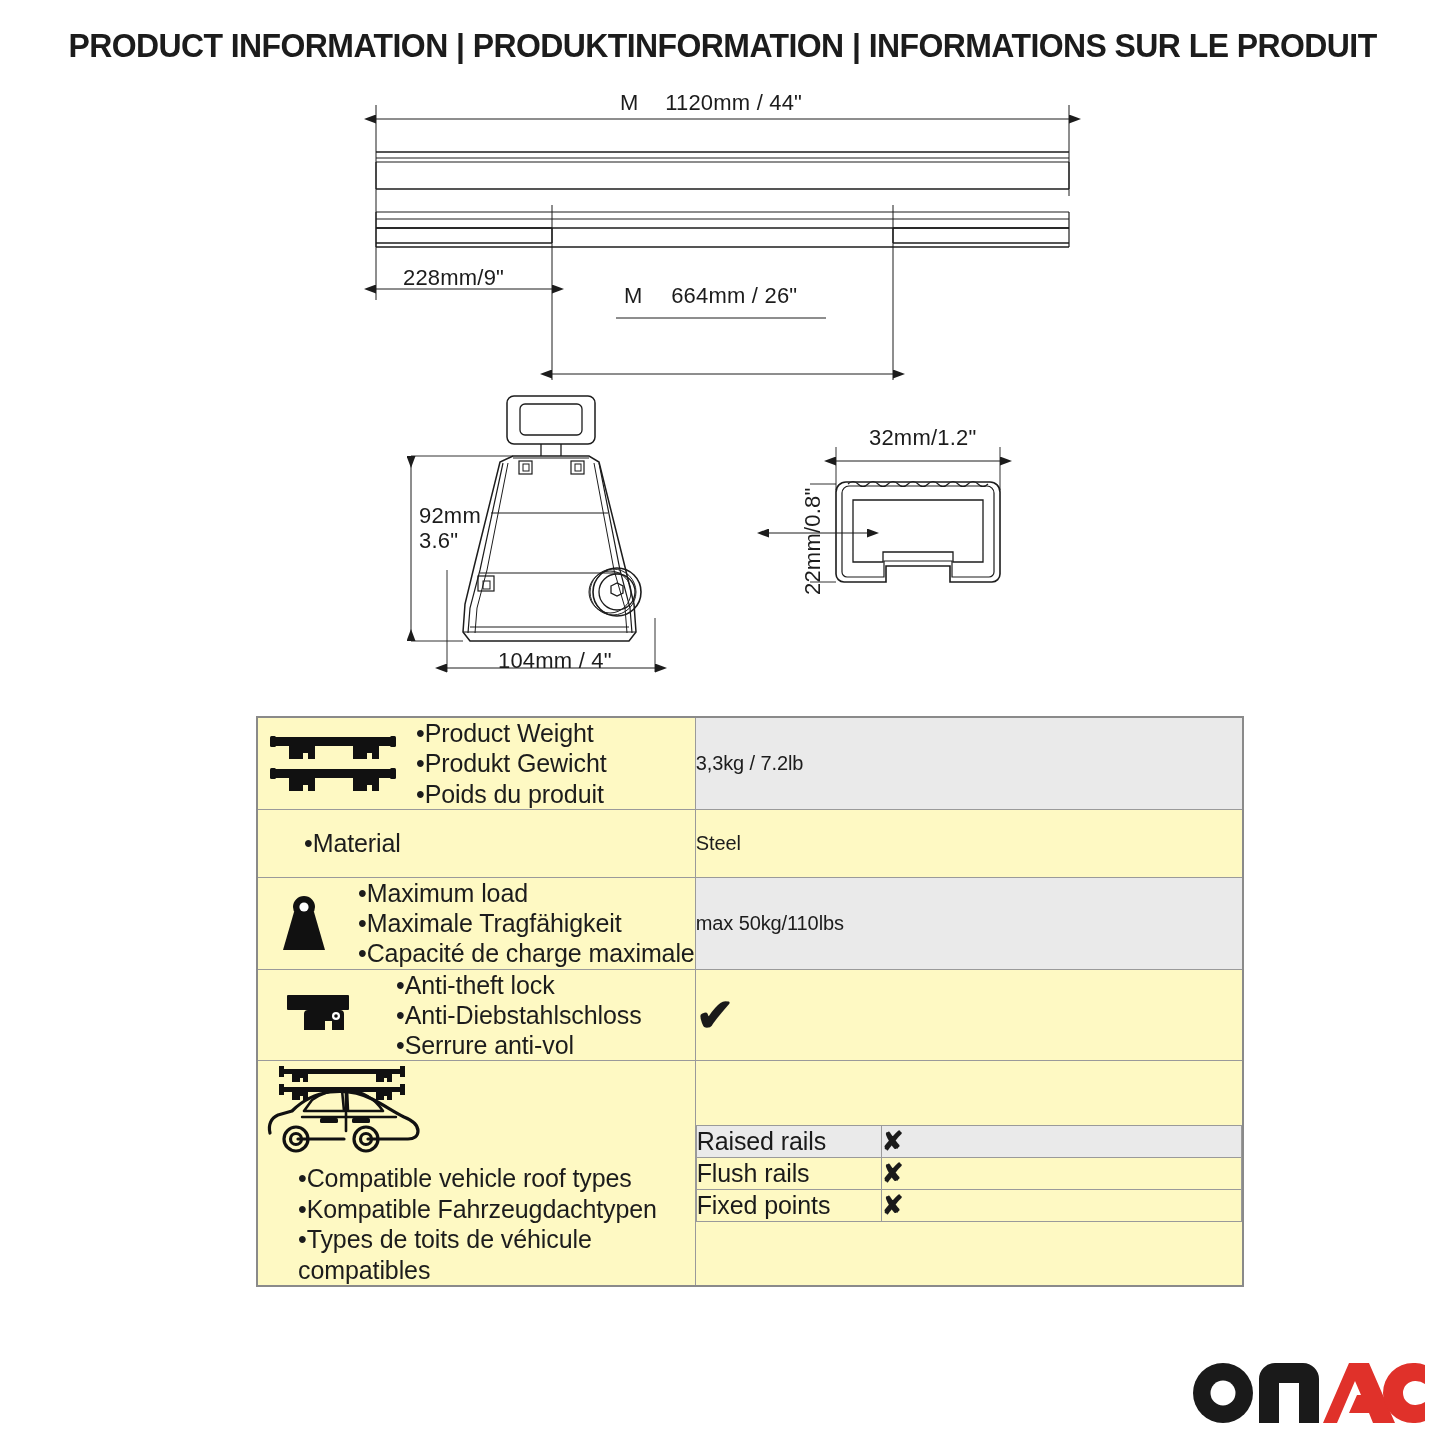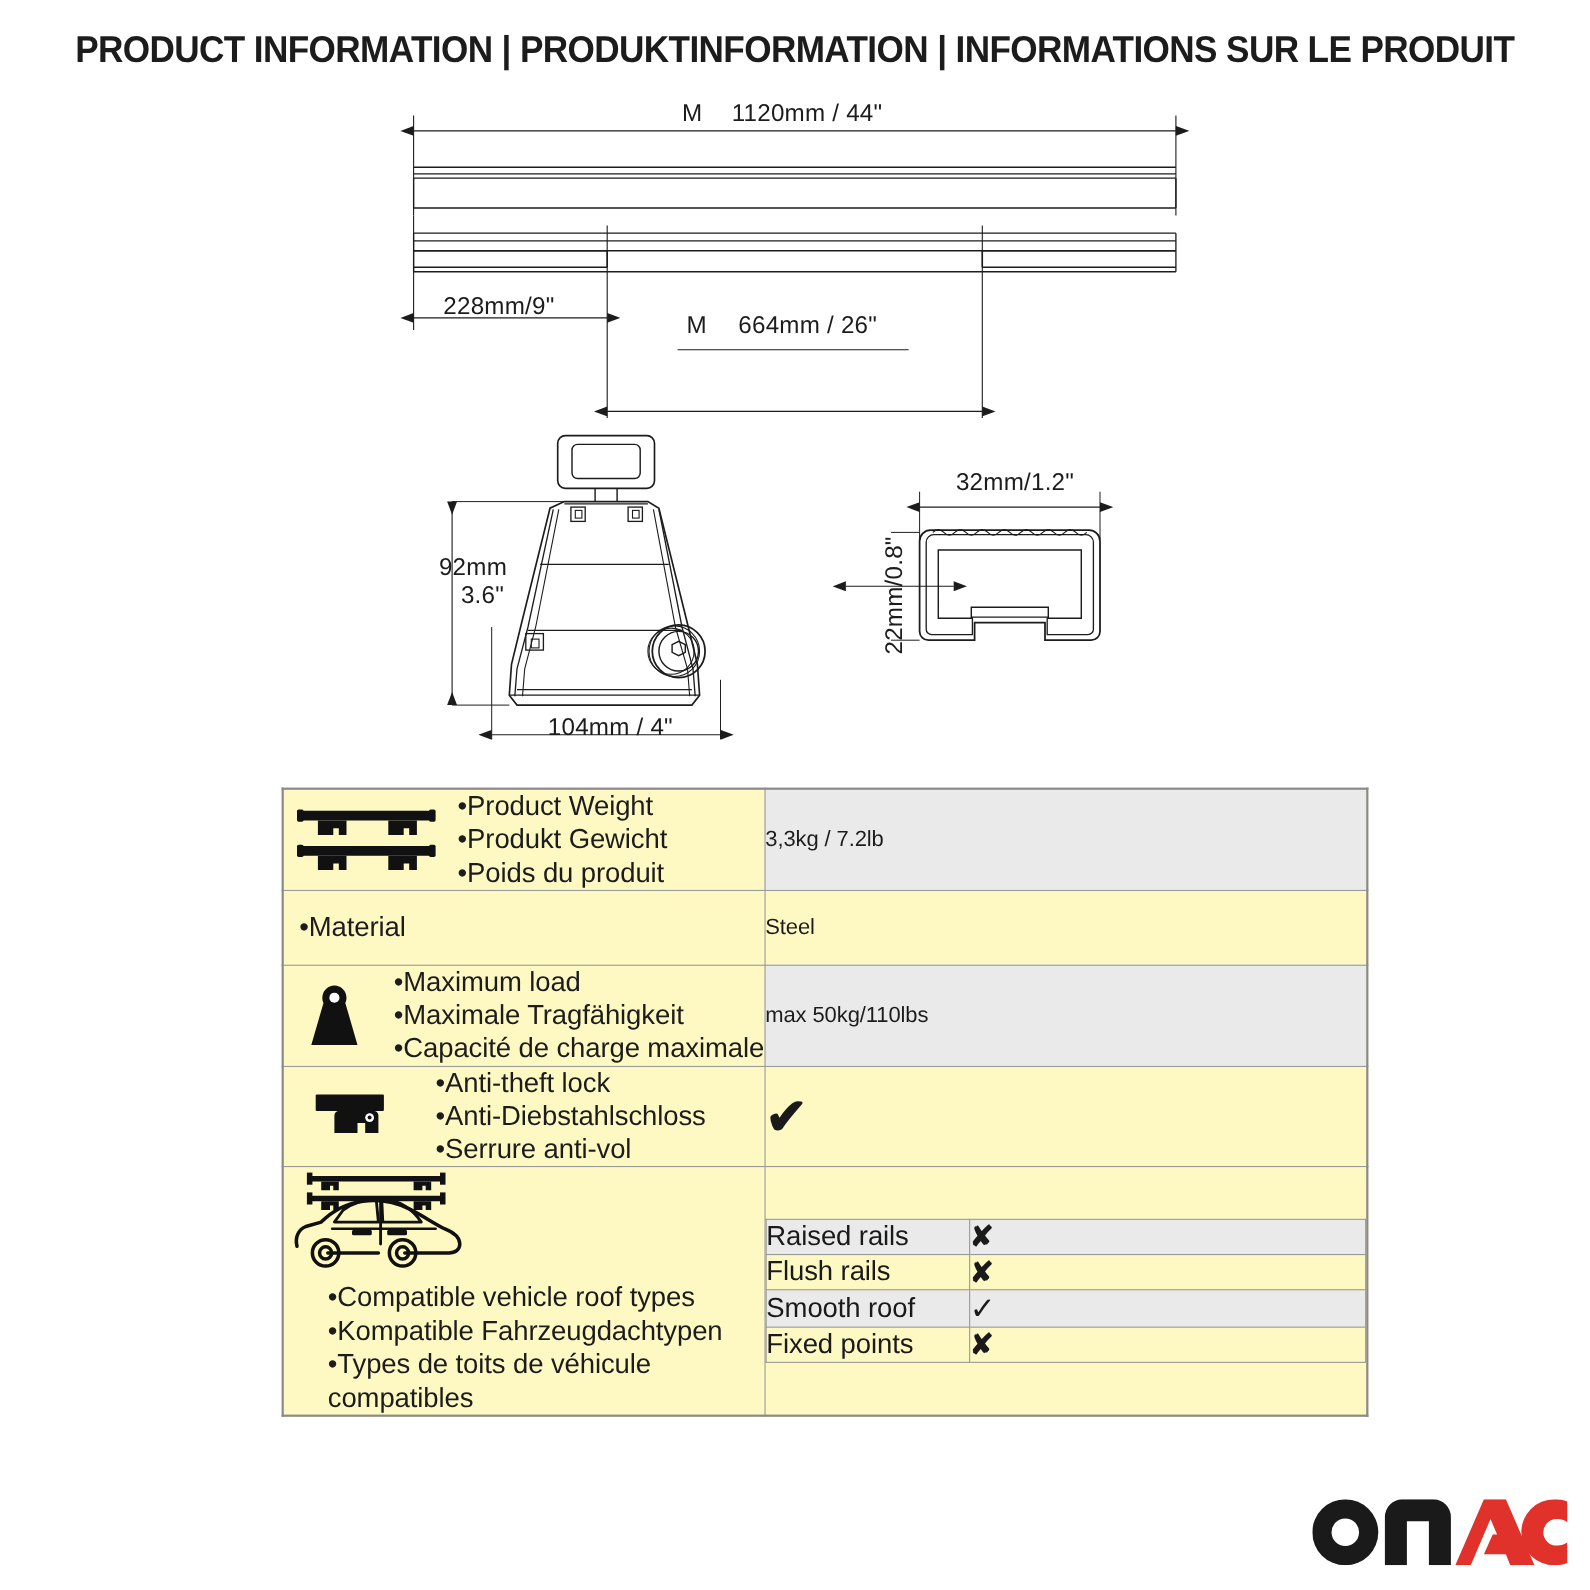--- a/index.html
+++ b/index.html
@@ -270,21 +270,21 @@
   </div>
 
   <div class="dimtext" style="left:403px; top:265px;">228mm/9"</div>
 
   <div class="dimtext" style="left:624px; top:283px;">
     <span>M</span>
     <span style="display:inline-block;width:16px;"></span>
     <span>664mm / 26"</span>
   </div>
 
-  <div class="dimtext" style="left:399px; top:503px;">92mm</div>
+  <div class="dimtext" style="left:419px; top:503px;">92mm</div>
   <div class="dimtext" style="left:419px; top:528px;">3.6"</div>
 
   <div class="dimtext" style="left:498px; top:648px;">104mm / 4"</div>
 
   <div class="dimtext" style="left:869px; top:425px;">32mm/1.2"</div>
 
   <div class="dimtext vert" style="left:800px; top:595px;">22mm/0.8"</div>
 </div>
 
 <table id="spec-table">
@@ -314,21 +314,21 @@
             <div>•Produkt Gewicht</div>
             <div>•Poids du produit</div>
           </div>
         </div>
       </td>
       <td class="value-cell shaded">3,3kg / 7.2lb</td>
     </tr>
 
     <tr>
       <td class="label-cell" style="height:68px;">
-        <div class="bullets" style="padding-left:14px;">
+        <div class="bullets" style="padding-left:46px;">
           <div>•Material</div>
         </div>
       </td>
       <td class="value-cell">Steel</td>
     </tr>
 
     <tr>
       <td class="label-cell">
         <div class="label-flex">
           <div class="icon-box" style="width:92px;min-width:92px;">
@@ -432,24 +432,20 @@
         <table class="roof-sub">
           <tbody>
             <tr class="shaded">
               <td class="roof-name">Raised rails</td>
               <td class="roof-val">✘</td>
             </tr>
             <tr>
               <td class="roof-name">Flush rails</td>
               <td class="roof-val">✘</td>
             </tr>
-            <tr class="shaded">
-              <td class="roof-name">Smooth roof</td>
-              <td class="roof-val tick">✓</td>
-            </tr>
             <tr>
               <td class="roof-name">Fixed points</td>
               <td class="roof-val">✘</td>
             </tr>
           </tbody>
         </table>
       </td>
     </tr>
   </tbody>
 </table>

